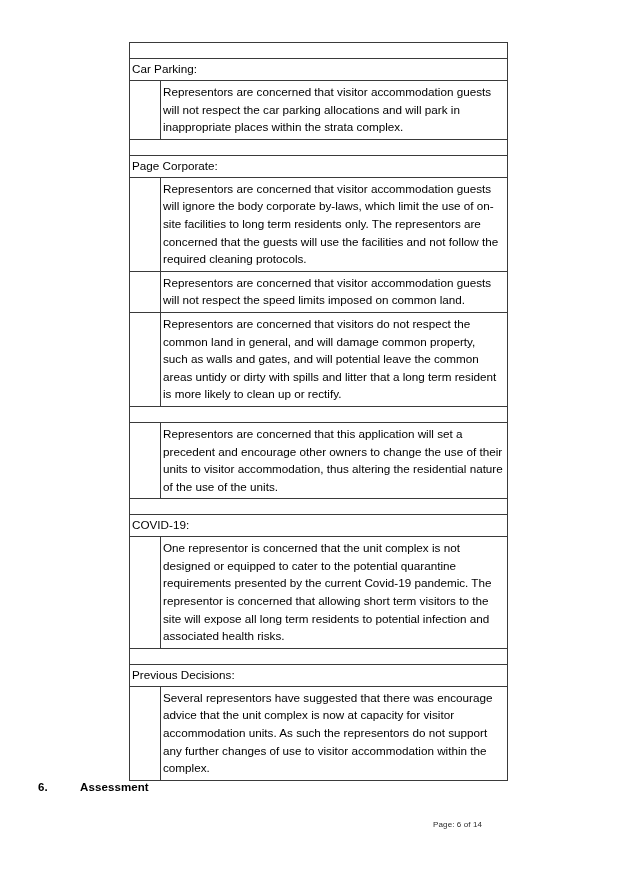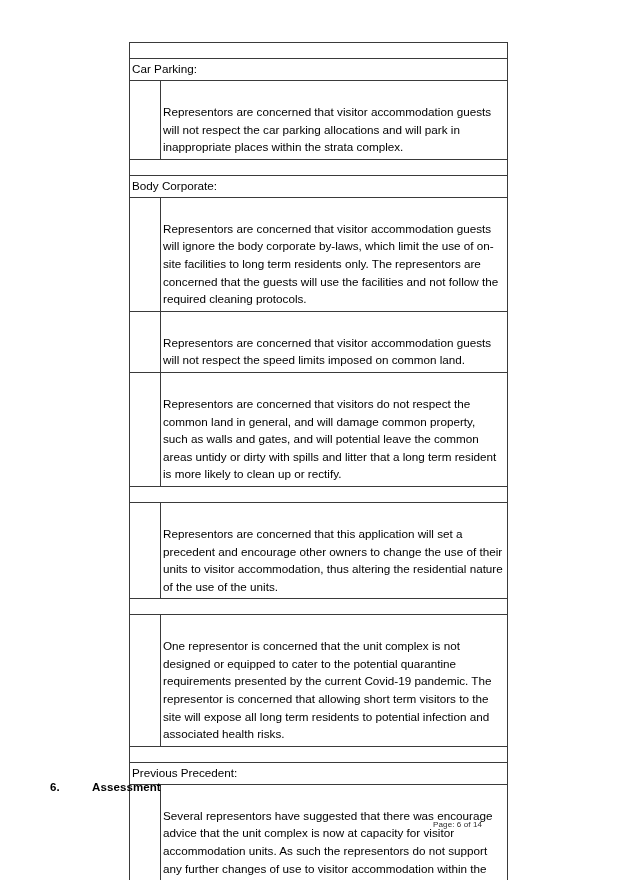--- a/index.html
+++ b/index.html
@@ -63,37 +63,35 @@
   }
   tr.body td.indent {
     padding: 0;
   }
 
   .para-text {
     display: block;
     font-size: 11.7px;
     line-height: 17.6px;
     text-align: left;
-    margin-top: 20px;
   }
   .heading-text {
     display: block;
     font-size: 11.7px;
     line-height: 17.6px;
   }
 
   
   .section-heading {
     position: absolute;
     left: 38px;
     top: 781px;
     font-size: 11.5px;
     font-weight: bold;
     letter-spacing: 0.1px;
-    margin-left: 12px;
   }
   .section-heading .num {
     display: inline-block;
     width: 42px;
   }
 
   
   .page-footer {
     position: absolute;
     right: 28px;
@@ -126,21 +124,21 @@
           <td class="indent"></td>
           <td class="para">
             <span class="para-text">Representors are concerned that visitor accommodation guests will not respect the car parking allocations and will park in inappropriate places within the strata complex.</span>
           </td>
         </tr>
         <tr class="spacer">
           <td colspan="2"></td>
         </tr>
         <tr class="heading">
           <td colspan="2">
-            <span class="heading-text">Body Corporate:</span>
+            <span class="heading-text">Page Corporate:</span>
           </td>
         </tr>
         <tr class="body">
           <td class="indent"></td>
           <td class="para">
             <span class="para-text">Representors are concerned that visitor accommodation guests will ignore the body corporate by-laws, which limit the use of on-site facilities to long term residents only.  The representors are concerned that the guests will use the facilities and not follow the required cleaning protocols.</span>
           </td>
         </tr>
         <tr class="body">
           <td class="indent"></td>
@@ -159,32 +157,37 @@
         </tr>
         <tr class="body">
           <td class="indent"></td>
           <td class="para">
             <span class="para-text">Representors are concerned that this application will set a precedent and encourage other owners to change the use of their units to visitor accommodation, thus altering the residential nature of the use of the units.</span>
           </td>
         </tr>
         <tr class="spacer">
           <td colspan="2"></td>
         </tr>
+        <tr class="heading">
+          <td colspan="2">
+            <span class="heading-text">COVID-19:</span>
+          </td>
+        </tr>
         <tr class="body">
           <td class="indent"></td>
           <td class="para">
             <span class="para-text">One representor is concerned that the unit complex is not designed or equipped to cater to the potential quarantine requirements presented by the current Covid-19 pandemic.  The representor is concerned that allowing short term visitors to the site will expose all long term residents to potential infection and associated health risks.</span>
           </td>
         </tr>
         <tr class="spacer">
           <td colspan="2"></td>
         </tr>
         <tr class="heading">
           <td colspan="2">
-            <span class="heading-text">Previous Precedent:</span>
+            <span class="heading-text">Previous Decisions:</span>
           </td>
         </tr>
         <tr class="body">
           <td class="indent"></td>
           <td class="para">
             <span class="para-text">Several representors have suggested that there was encourage advice that the unit complex is now at capacity for visitor accommodation units.  As such the representors do not support any further changes of use to visitor accommodation within the complex.</span>
           </td>
         </tr>
       </tbody>
   </table>

